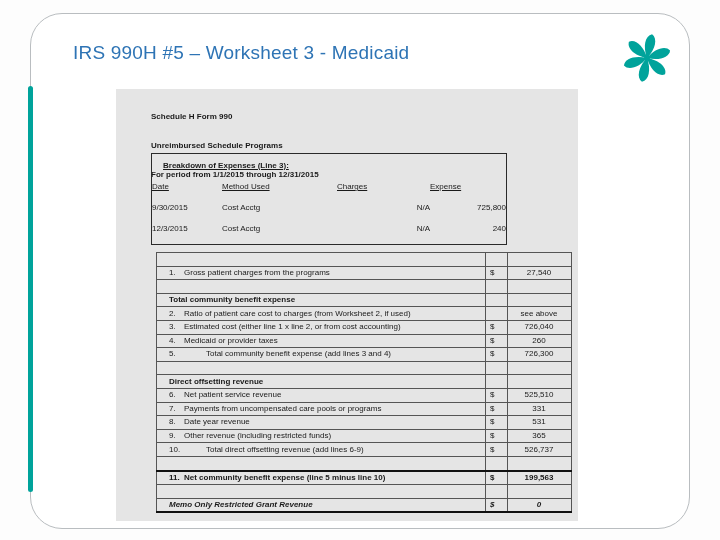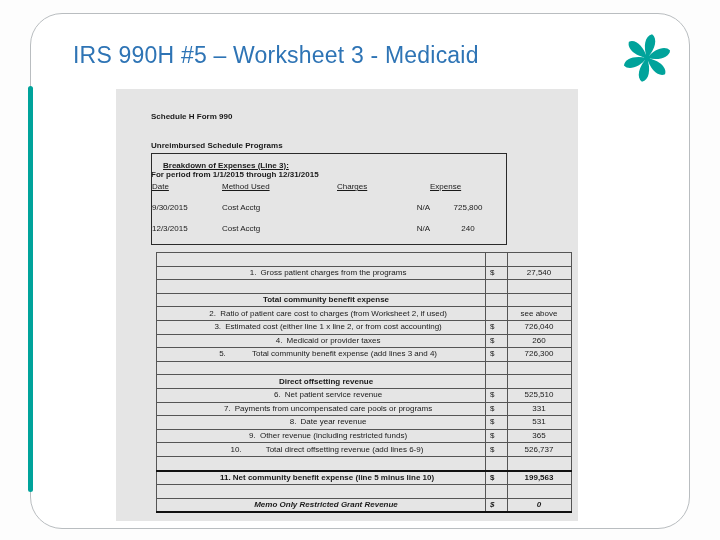--- a/index.html
+++ b/index.html
@@ -12,21 +12,21 @@
   .slide {
     position:absolute; left:30px; top:13px; width:658px; height:514px;
     background:#ffffff; border:1.5px solid #b9bdc0; border-radius:32px;
   }
   .accent {
     position:absolute; left:-3px; top:72px; width:5px; height:406px;
     border-radius:3px;
   }
   .title {
     position:absolute; left:42px; top:28px; margin:0;
-    font-size:23px; font-weight:400; letter-spacing:0.2px;
+    font-size:19px; font-weight:400; letter-spacing:0.2px;
   }
   .logo { position:absolute; right:14px; top:16px; width:56px; height:56px; }
   .worksheet {
     position:absolute; left:85px; top:75px; width:462px; height:432px;
     background:#e5e5e5; font-size:8px; color:#1a1a1a;
   }
   .ws-header { position:absolute; left:35px; top:4px; font-weight:bold; white-space:pre; }
   .ws-header div { line-height:11px; }
 
   
@@ -34,32 +34,32 @@
     position:absolute; left:35px; top:64px; width:356px; height:92px;
     border:1px solid #2a2a2a; box-sizing:border-box;
   }
   .bd-table { border-collapse:collapse; width:100%; table-layout:fixed; font-size:8px; }
   .bd-table td { padding:0; vertical-align:bottom; }
   .bd-title-row td { height:16px; padding-left:11px; font-weight:bold; text-decoration:underline; }
   .bd-hdr td { height:21px; font-weight:normal; text-decoration:underline; }
   .bd-data td { height:21px; }
   .bd-c1 { padding-left:11px; }
   .bd-charges-val { text-align:right; }
-  .bd-expense-val { text-align:center; padding-right:26px; }
+  .bd-expense-val { text-align:right; padding-right:26px; }
 
   
   .main {
     position:absolute; left:40px; top:163px; width:415px;
     border-collapse:collapse; table-layout:fixed; font-size:8px;
   }
   .main td {
     border:1px solid #555; height:12.6px; padding:0 2px;
     line-height:10px; vertical-align:middle; overflow:hidden; white-space:nowrap;
   }
-  .main td.desc { padding-left:12px;text-align:center; }
+  .main td.desc { padding-left:12px; }
   .main .num { display:inline-block; width:15px; }
   .main tr.indent .txt { padding-left:22px; }
   .main tr.sectionrow td.desc { font-weight:bold; }
   .main td.dollar { padding-left:4px; }
   .main td.amount { text-align:center; padding-right:3px; }
   .main tr.boldrow td { font-weight:bold; }
   .main tr.thick-top td { border-top:2px solid #111; }
   .main tr.memorow td { font-weight:bold; font-style:italic; border-bottom:2px solid #111; }
 </style>
 </head>

